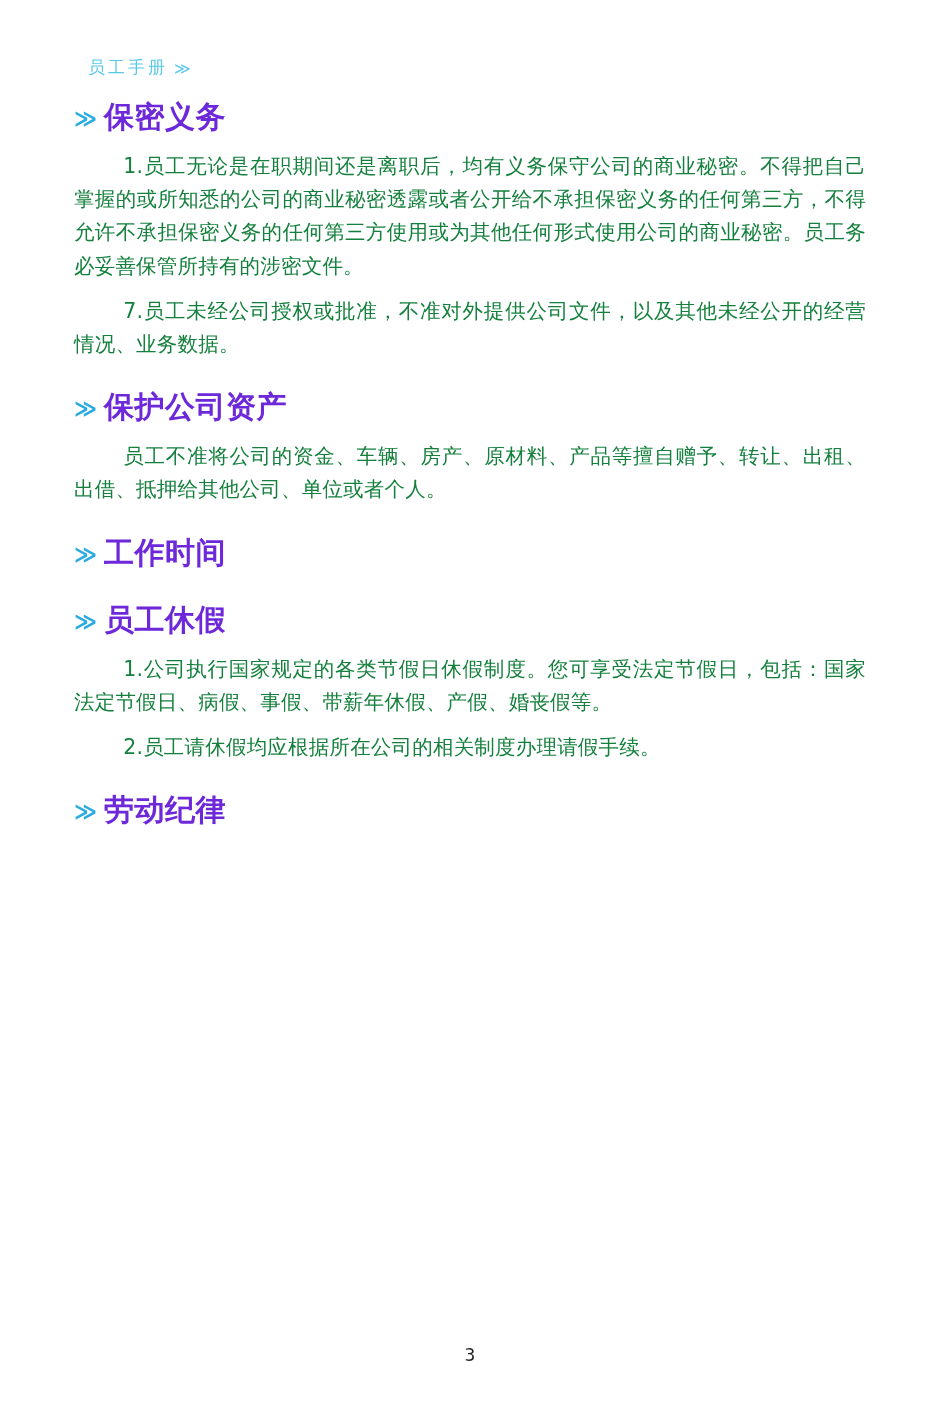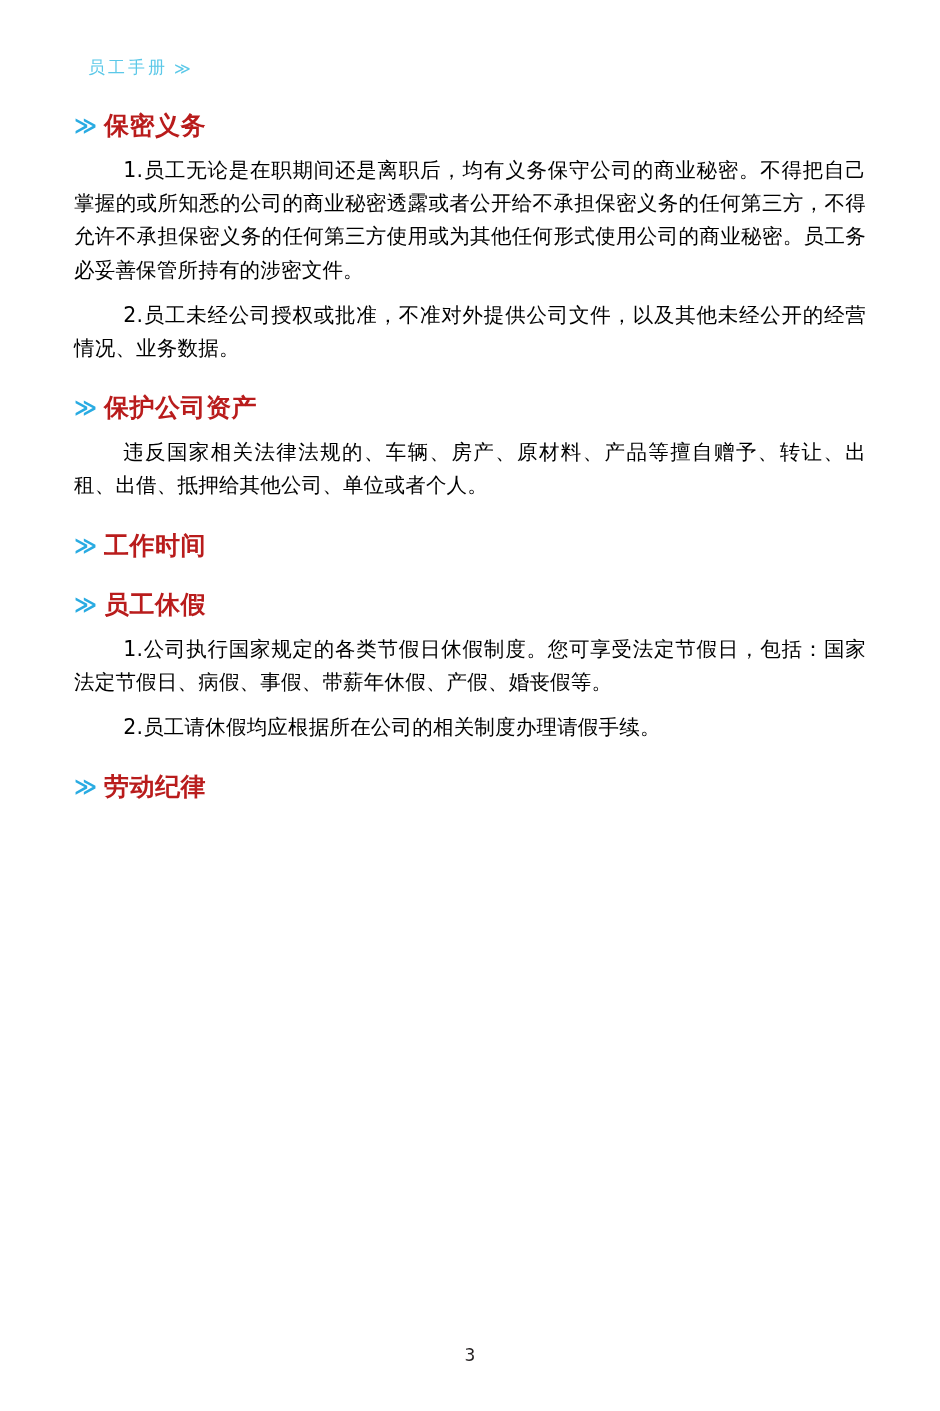--- a/index.html
+++ b/index.html
@@ -21,21 +21,21 @@
     box-sizing: border-box;
     padding: 56px 74px 30px 74px;
     position: relative;
   }
   
   .header {
     display: flex;
     align-items: center;
     gap: 6px;
     margin-left: 14px;
-    margin-bottom: 30px;
+    margin-bottom: 18px;
   }
   .header-title {
     color: #5bc8e8;
     font-size: 17px;
     letter-spacing: 3px;
     font-weight: 500;
   }
   .header-chev {
     color: #5bc8e8;
     font-size: 16px;
@@ -54,29 +54,29 @@
   }
   .sec-marker {
     color: #29abe2;
     font-size: 22px;
     font-weight: 700;
     line-height: 1;
     letter-spacing: -3px;
     transform: translateY(-1px);
   }
   .sec-title {
-    font-size: 25px;
+    font-size: 30px;
     font-weight: 700;
-    color: #b91c1c;
+    color: #6d28d9;
     letter-spacing: 0.5px;
   }
   .para {
     font-size: 20.5px;
     line-height: 1.62;
-    color: #000000;
+    color: #15803d;
     text-align: justify;
     text-justify: inter-ideograph;
     margin: 12px 0 2px 0;
     letter-spacing: 0.2px;
   }
   .para.indent {
     text-indent: 2.4em;
   }
   
   .footer {
@@ -98,29 +98,29 @@
     <span class="header-title">员工手册</span>
     <span class="header-chev">≫</span>
   </div>
 
   <div class="section">
     <div class="sec-head">
       <span class="sec-marker">≫</span>
       <span class="sec-title">保密义务</span>
     </div>
     <p class="para indent">1.员工无论是在职期间还是离职后，均有义务保守公司的商业秘密。不得把自己掌握的或所知悉的公司的商业秘密透露或者公开给不承担保密义务的任何第三方，不得允许不承担保密义务的任何第三方使用或为其他任何形式使用公司的商业秘密。员工务必妥善保管所持有的涉密文件。</p>
-    <p class="para indent">2.员工未经公司授权或批准，不准对外提供公司文件，以及其他未经公开的经营情况、业务数据。</p>
+    <p class="para indent">7.员工未经公司授权或批准，不准对外提供公司文件，以及其他未经公开的经营情况、业务数据。</p>
   </div>
 
   <div class="section">
     <div class="sec-head">
       <span class="sec-marker">≫</span>
       <span class="sec-title">保护公司资产</span>
     </div>
-    <p class="para indent">违反国家相关法律法规的、车辆、房产、原材料、产品等擅自赠予、转让、出租、出借、抵押给其他公司、单位或者个人。</p>
+    <p class="para indent">员工不准将公司的资金、车辆、房产、原材料、产品等擅自赠予、转让、出租、出借、抵押给其他公司、单位或者个人。</p>
   </div>
 
   <div class="section">
     <div class="sec-head">
       <span class="sec-marker">≫</span>
       <span class="sec-title">工作时间</span>
     </div>
   </div>
 
   <div class="section">

